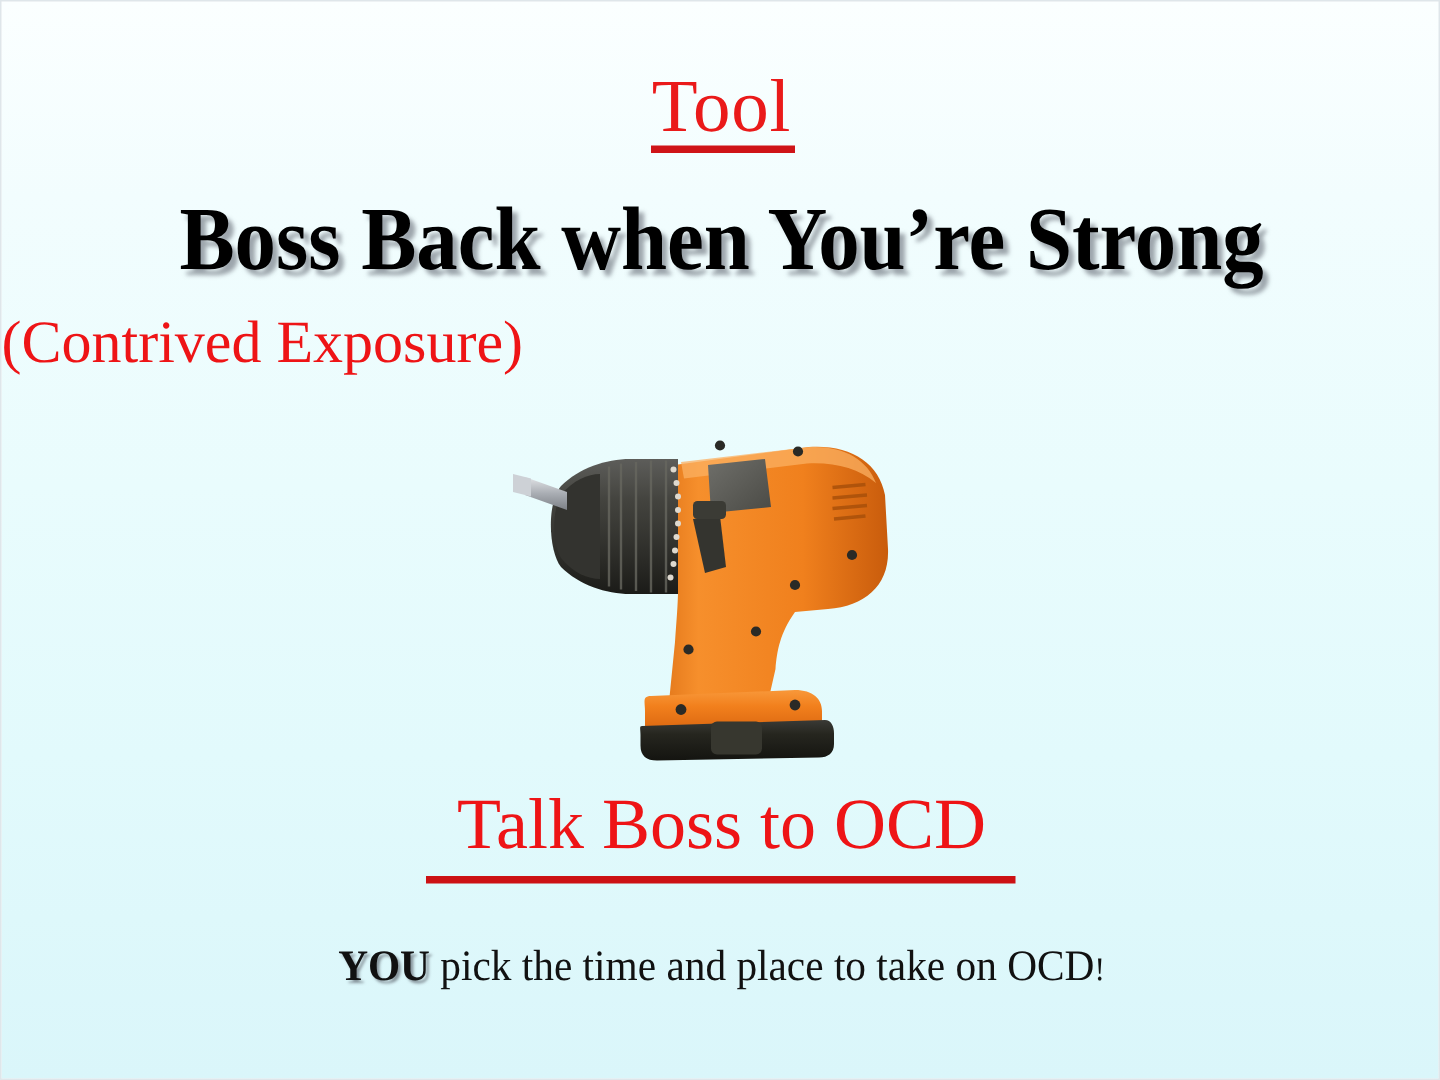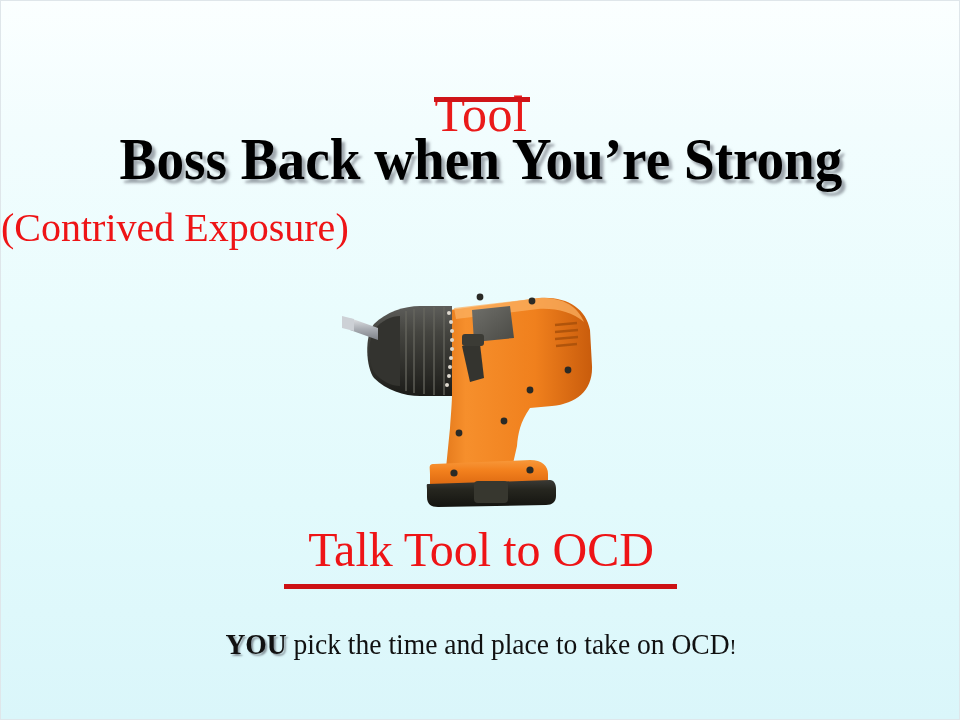--- a/index.html
+++ b/index.html
@@ -25,21 +25,20 @@
   .tool-title {
     position: absolute;
     top: 44px;
     left: 0;
     width: 960px;
     text-align: center;
     font-size: 50px;
     line-height: 1;
     color: #ea1a1a;
     letter-spacing: 0.5px;
-    margin-top: 44px;
   }
   .tool-underline {
     position: absolute;
     top: 96px;
     left: 433px;
     width: 96px;
     height: 5px;
     background: #cf1418;
   }
 
@@ -256,20 +255,20 @@
       <path d="
             M94,206 L216,202
             C220,202 222,206 222,211
             L222,218 C222,224 218,227 212,227
             L104,229 C97,229 93,226 93,219
             L93,212 C93,208 92,206 94,206 Z" fill="url(#battGrad)"></path>
       <rect x="140" y="203" width="34" height="22" rx="4" fill="#37372f"></rect>
     </svg>
   </div>
 
-  <div class="call-to-action">Talk Tool to OCD</div>
+  <div class="call-to-action">Talk Boss to OCD</div>
   <div class="cta-underline"></div>
 
   <div class="footer-line">
     <span class="you">YOU</span><span> pick the time and place to take on OCD</span><span class="bang">!</span>
   </div>
 
 </div>
 
 </body></html>

